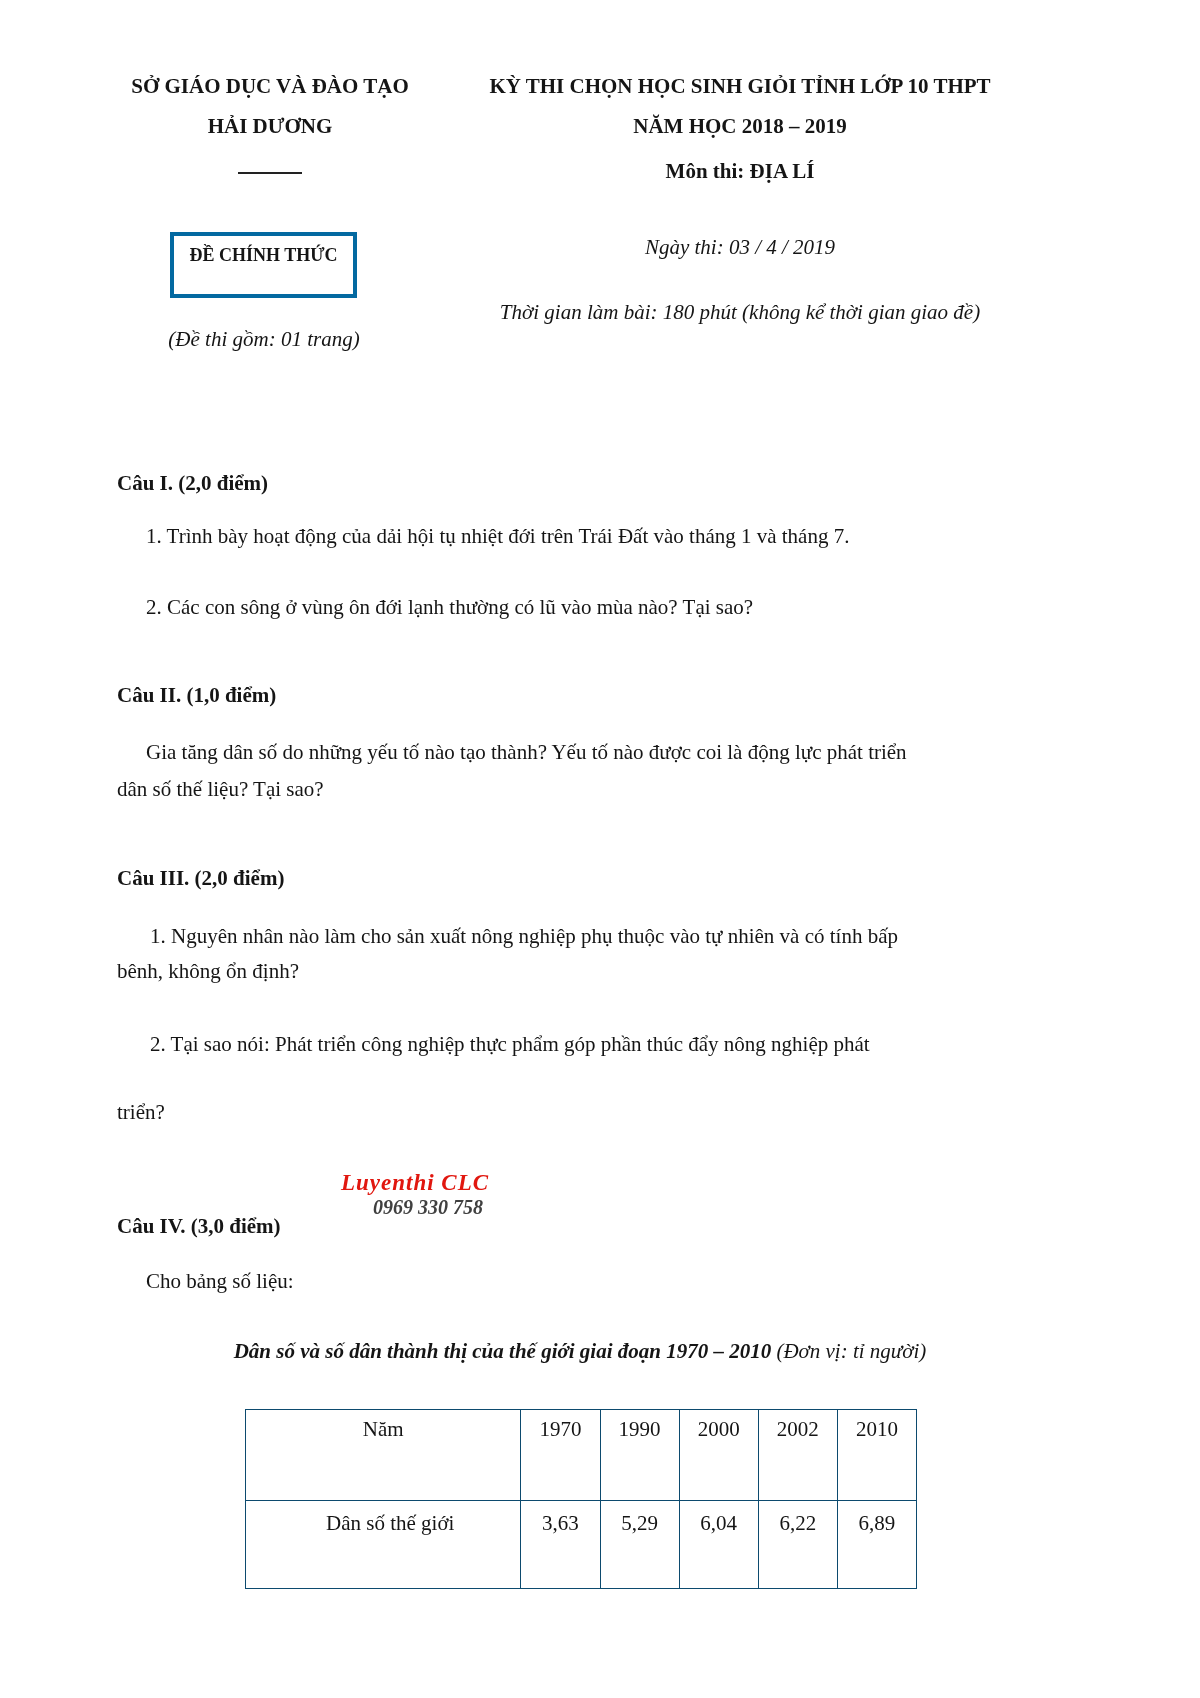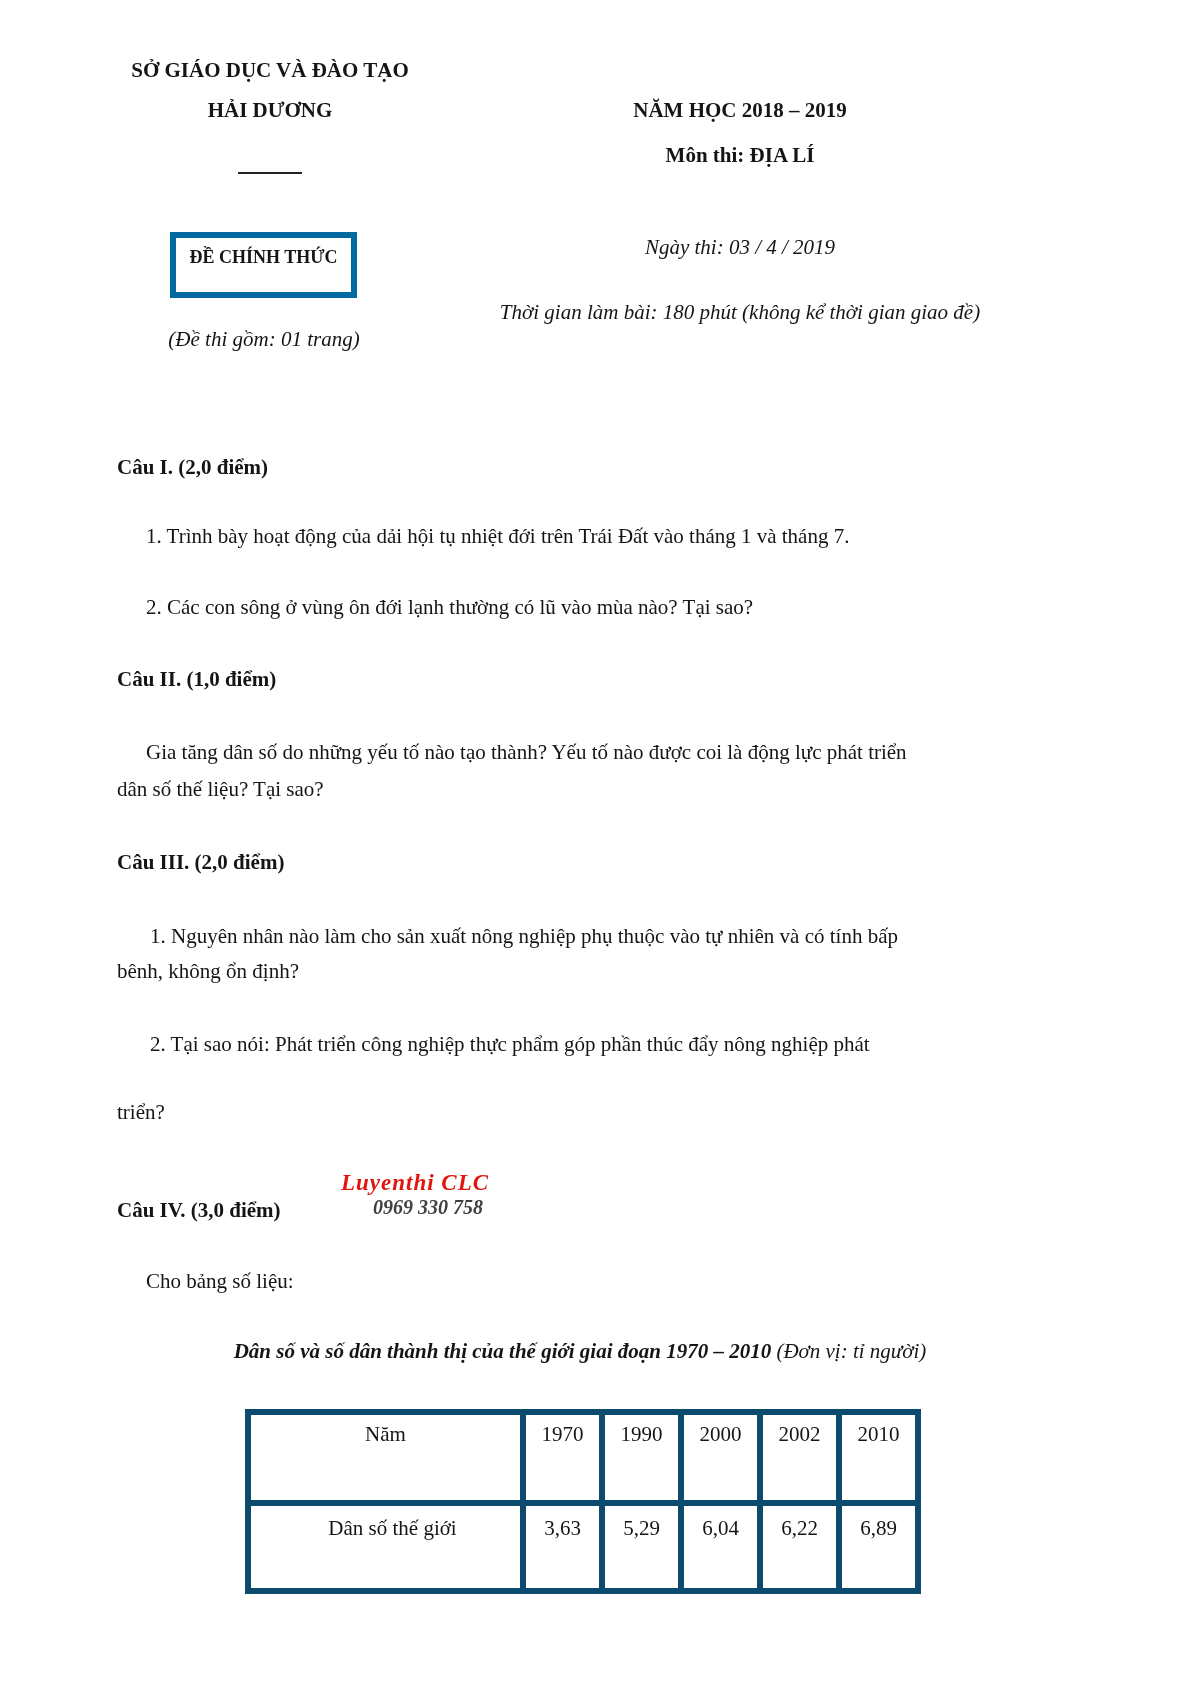--- a/index.html
+++ b/index.html
@@ -4,66 +4,67 @@
 <style>
   * { margin:0; padding:0; box-sizing:border-box; }
   html,body { background:#888; }
   .page {
     position:relative; width:1200px; height:1698px; margin:0 auto;
     background:#ffffff; color:#151515;
     font-family:"Liberation Serif","DejaVu Serif",serif;
     font-size:21px; overflow:hidden;
   }
   .abs { position:absolute; white-space:nowrap;text-align:right; }
-  .b { font-weight:bold; }
+  .b { font-weight:bold;margin-top:16px; }
   .i { font-style:italic; }
   .ctr { text-align:center; }
   .hdr-left  { left:118px; width:304px; }
   .hdr-right { left:460px; width:560px; }
   .rule {
     position:absolute; left:238px; top:172px; width:64px; height:0;
     border-top:2px solid #222;
   }
   .official-box {
     position:absolute; left:170px; top:232px; width:187px; height:66px;
-    border:6px solid #0369a1; text-align:center; padding-top:9px;
+    border:4px solid #0369a1; text-align:center; padding-top:9px;
     font-weight:bold; font-size:18px;
   }
   .watermark-brand {
     position:absolute; left:300px; top:1170px; width:230px;
     font-size:23px; font-weight:bold; font-style:italic;
     letter-spacing:1px; text-align:center;
   }
   .watermark-phone {
     position:absolute; left:348px; top:1196px; width:160px;
     font-size:20px; font-weight:bold; font-style:italic; text-align:center;
   }
   table.data {
     position:absolute; left:245px; top:1409px; width:672px;
     border-collapse:collapse; font-size:21px; color:#151515;
     table-layout:fixed;
   }
   table.data td {
-    border:6px solid #0c4a6e; vertical-align:top; padding-top:7px;
+    border:1px solid #0c4a6e; vertical-align:top; padding-top:7px;
     height:91px; text-align:center;
   }
   table.data tr + tr td { height:88px; padding-top:10px; }
   td.c0 { width:275px; }
   td.cy { width:79px; }
   td.rowlabel { text-align:left; padding-left:14px; }
 </style>
 </head>
 <body>
 
 <div class="page">
 
   <div class="abs ctr b hdr-left" style="top:58px;">SỞ GIÁO DỤC VÀ ĐÀO TẠO</div>
   <div class="abs ctr b hdr-left" style="top:98px;">HẢI DƯƠNG</div>
   <div class="rule"></div>
 
+  <div class="abs ctr b hdr-right" style="top:58px;">KỲ THI CHỌN HỌC SINH GIỎI TỈNH LỚP 10 THPT</div>
   <div class="abs ctr b hdr-right" style="top:98px;">NĂM HỌC 2018 – 2019</div>
   <div class="abs ctr b hdr-right" style="top:143px;">Môn thi: ĐỊA LÍ</div>
 
   <div class="official-box">
     <span>ĐỀ CHÍNH THỨC</span>
   </div>
 
   <div class="abs ctr i hdr-right" style="top:235px;">Ngày thi: 03 / 4 / 2019</div>
   <div class="abs ctr i hdr-right" style="top:300px;">Thời gian làm bài: 180 phút (không kể thời gian giao đề)</div>
   <div class="abs ctr i" style="left:158px; top:327px; width:212px;">(Đề thi gồm: 01 trang)</div>

